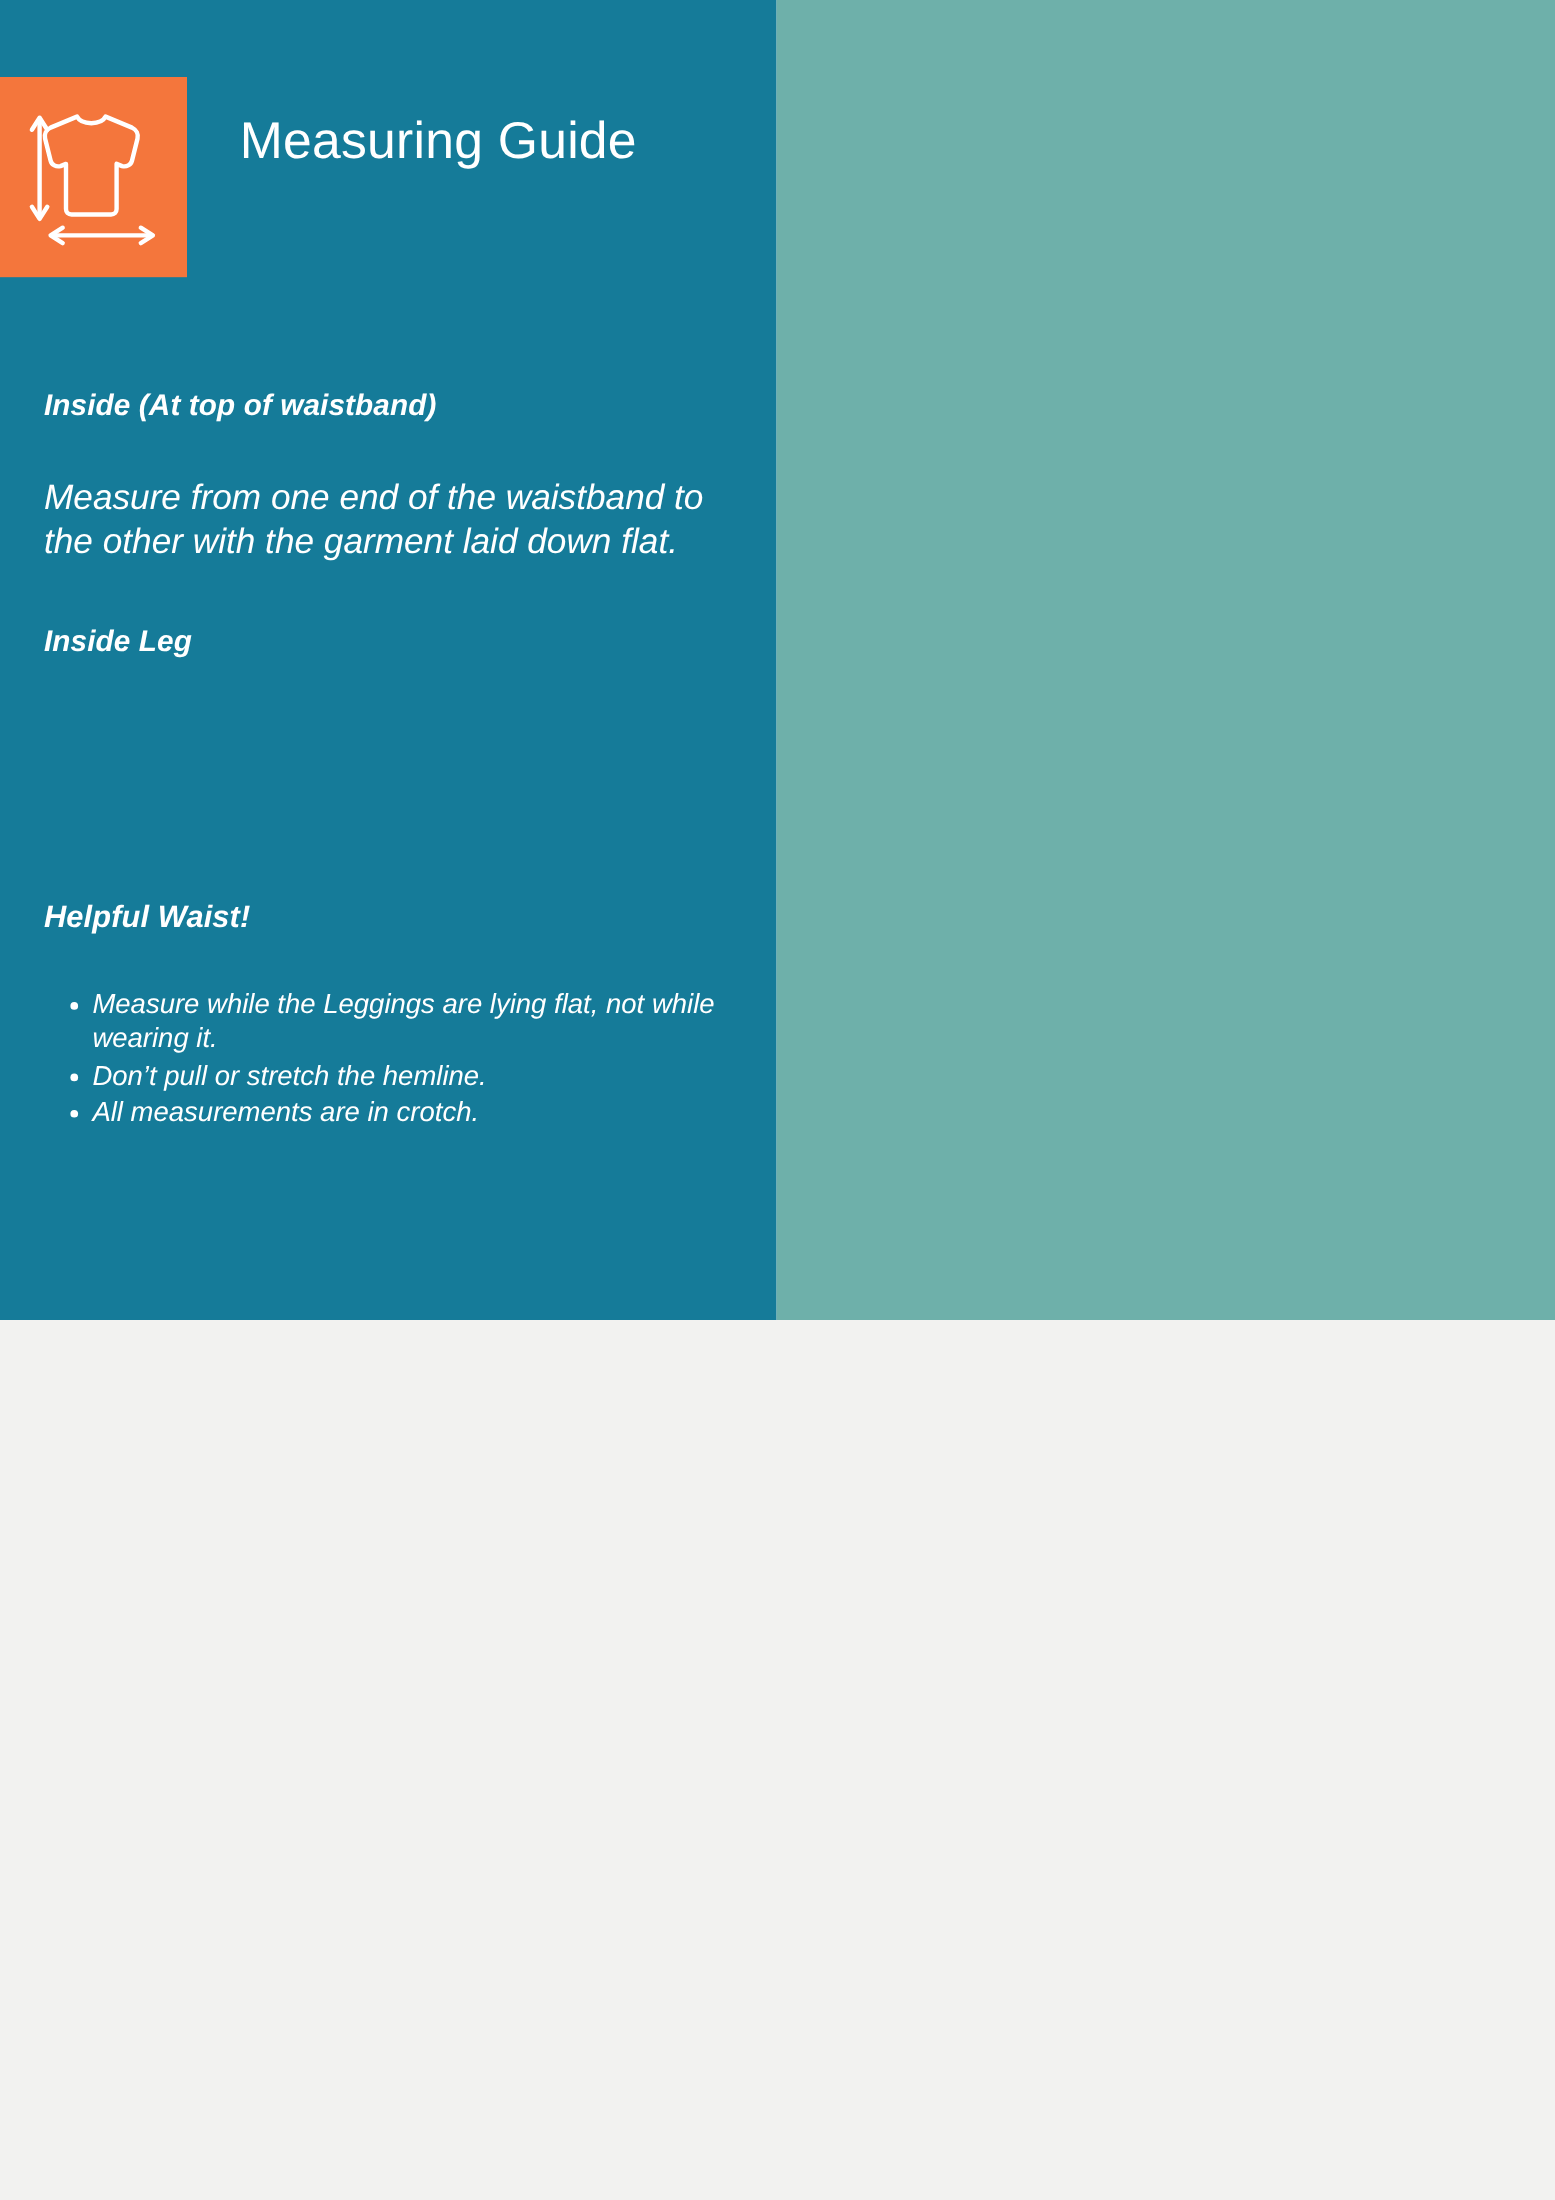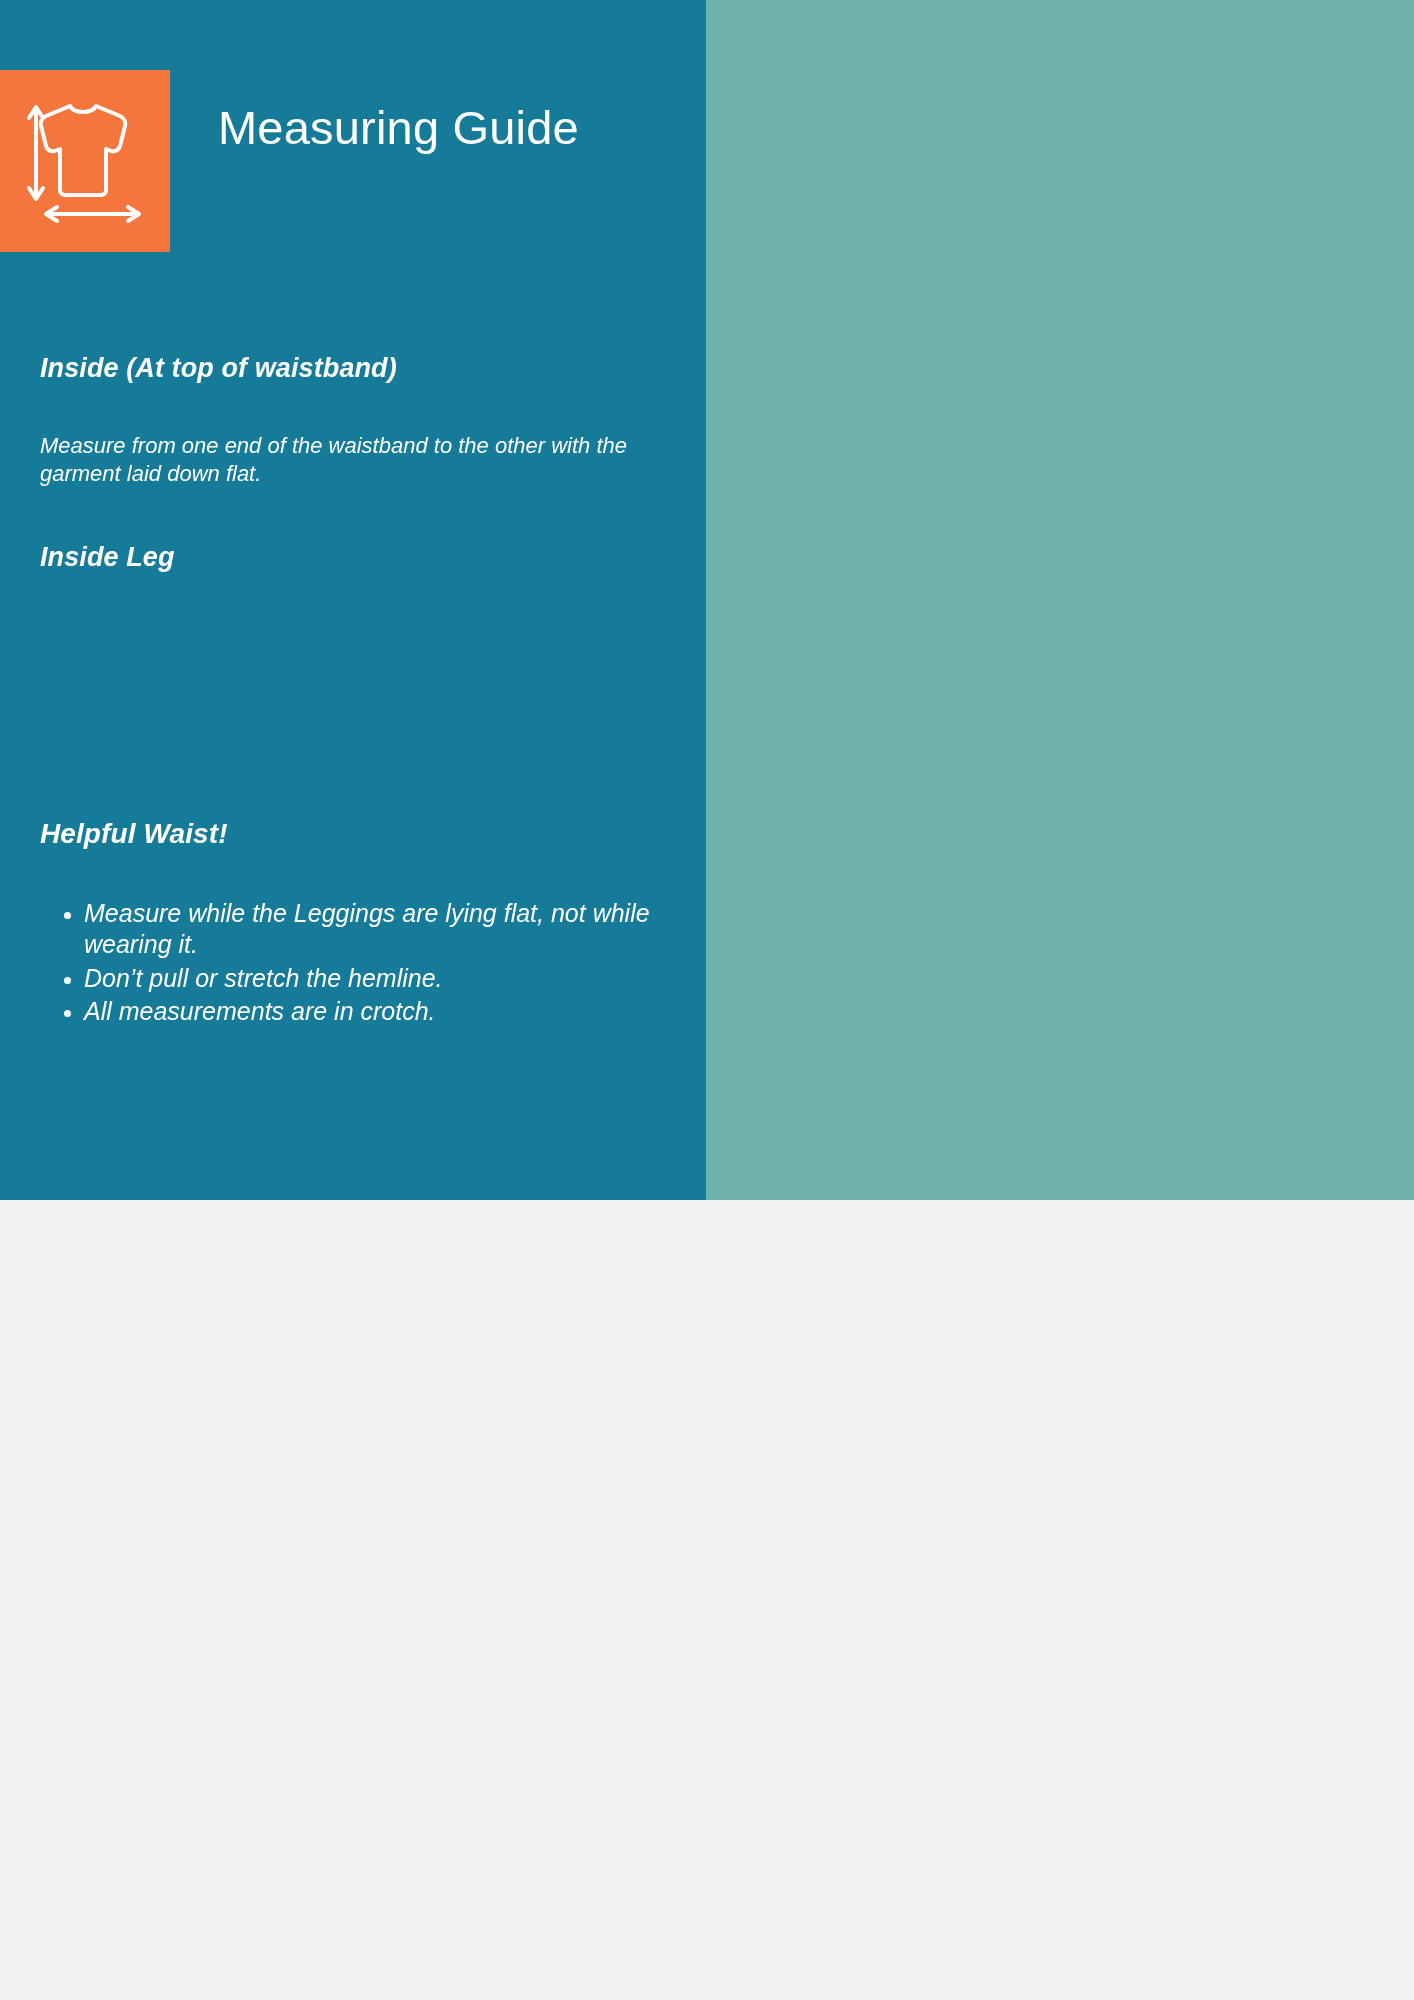--- a/index.html
+++ b/index.html
@@ -62,26 +62,26 @@
   
   .lp-text { position: absolute; color: #ffffff; }
   .h-bold {
     font-weight: 700;
     font-style: italic;
     font-size: 27px;
     letter-spacing: .1px;
   }
   .p-italic {
     font-style: italic;
-    font-size: 22px;
+    font-size: 32px;
     line-height: 1.26;
   }
   #waist-head   { left: 40px; top: 353px; }
   #waist-body   { left: 40px; top: 432px; width: 630px; }
-  #inleg-head   { left: 40px; top: 542px; }
+  #inleg-head   { left: 40px; top: 568px; }
   #inleg-body   { left: 40px; top: 650px; width: 600px; font-size: 23px; }
   #tips-head    { left: 40px; top: 818px; font-size: 28px;}
 
   .tips-list {
     position: absolute;
     left: 42px;
     top: 898px;
     margin: 0;
     padding-left: 42px;
     color: #ffffff;

